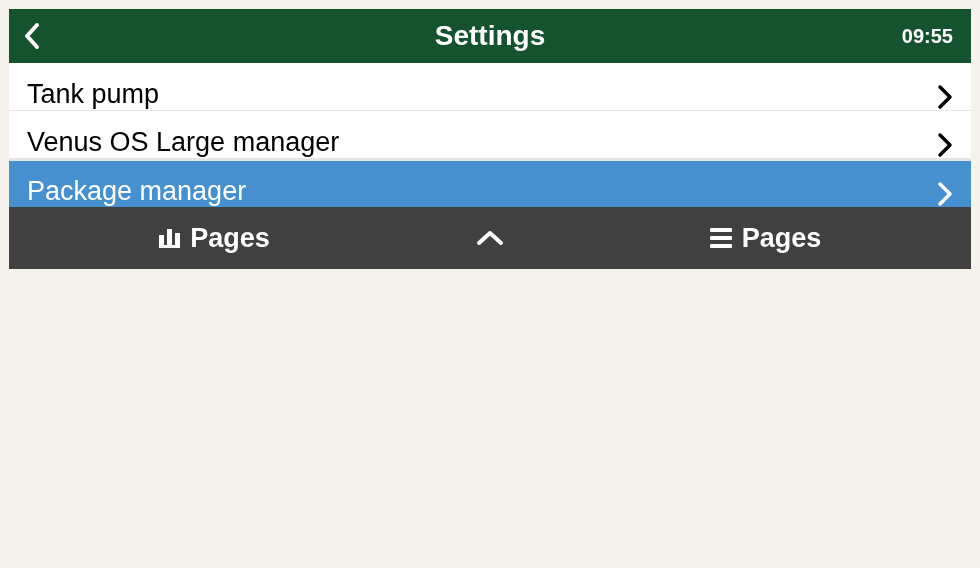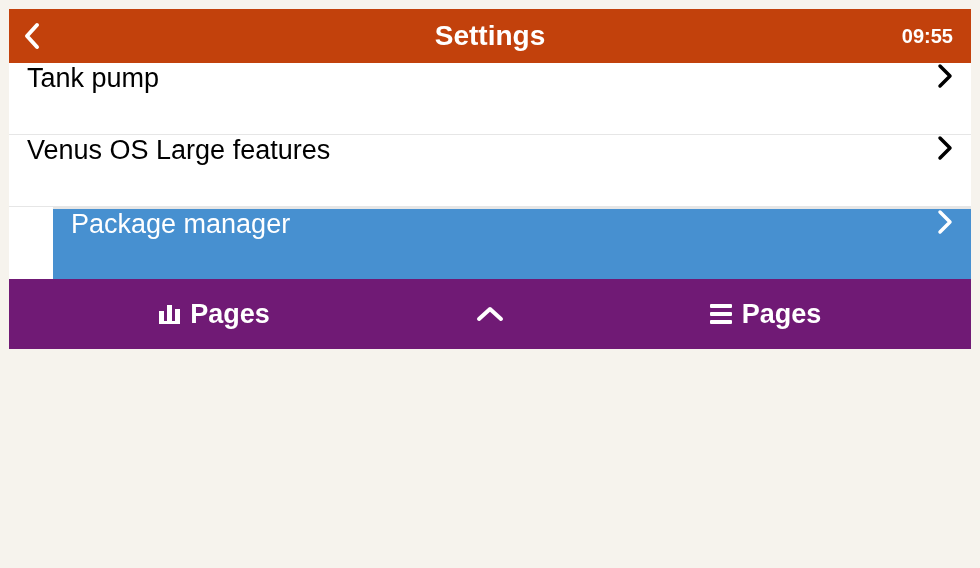--- a/index.html
+++ b/index.html
@@ -13,21 +13,21 @@
       width: 980px;
       height: 568px;
       overflow: hidden;
     }
     .app {
       margin: 9px;
       width: 962px;
       background: #fff;
     }
     .header {
-      background: #c2410c;
+      background: #14532d;
       color: #fff;
       height: 54px;
       display: flex;
       align-items: center;
       position: relative;
     }
     .back-btn {
       position: absolute;
       left: 14px;
       top: 50%;
@@ -48,51 +48,50 @@
       top: 50%;
       transform: translateY(-50%);
       font-size: 20px;
       font-weight: bold;
     }
     .list {
       display: flex;
       flex-direction: column;
     }
     .list-item {
-      height: 72px;
-      display: flex;
-      align-items: flex-start;
+      height: 48px;
+      display: flex;
+      align-items: flex-end;
       justify-content: space-between;
       padding: 0 18px;
       background: #fff;
       border-bottom: 1px solid #e6e6e6;
       cursor: pointer;
     }
     .list-item:last-of-type {
       border-bottom: none;
-      margin-left: 44px;
     }
     .list-item.selected {
       background: #4790d0;
       color: #fff;
       border-top: 2px solid #e6e6e6;
       border-bottom: none;
     }
     .list-label {
       font-size: 27px;
       font-weight: 400;
     }
     .list-chevron {
       display: flex;
       align-items: center;
     }
     .footer {
-      background: #701a75;
-      color: #fff;
-      height: 70px;
+      background: #404040;
+      color: #fff;
+      height: 62px;
       display: flex;
     }
     .footer-section {
       flex: 1;
       display: flex;
       align-items: center;
       justify-content: center;
       gap: 10px;
       font-size: 27px;
       font-weight: bold;
@@ -158,21 +157,21 @@
         <svg width="16" height="26" viewBox="0 0 16 26">
             <polyline points="3,3 13,13 3,23" fill="none" stroke="#000" stroke-width="3.5" stroke-linecap="round" stroke-linejoin="round"></polyline>
           </svg>
       </span>
     </div>
 
 
 
 
     <div class="list-item">
-      <span class="list-label">Venus OS Large features</span>
+      <span class="list-label">Venus OS Large manager</span>
       <span class="list-chevron">
         <svg width="16" height="26" viewBox="0 0 16 26">
             <polyline points="3,3 13,13 3,23" fill="none" stroke="#000" stroke-width="3.5" stroke-linecap="round" stroke-linejoin="round"></polyline>
           </svg>
       </span>
     </div>
 
     <div class="list-item selected">
       <span class="list-label">Package manager</span>
       <span class="list-chevron">

